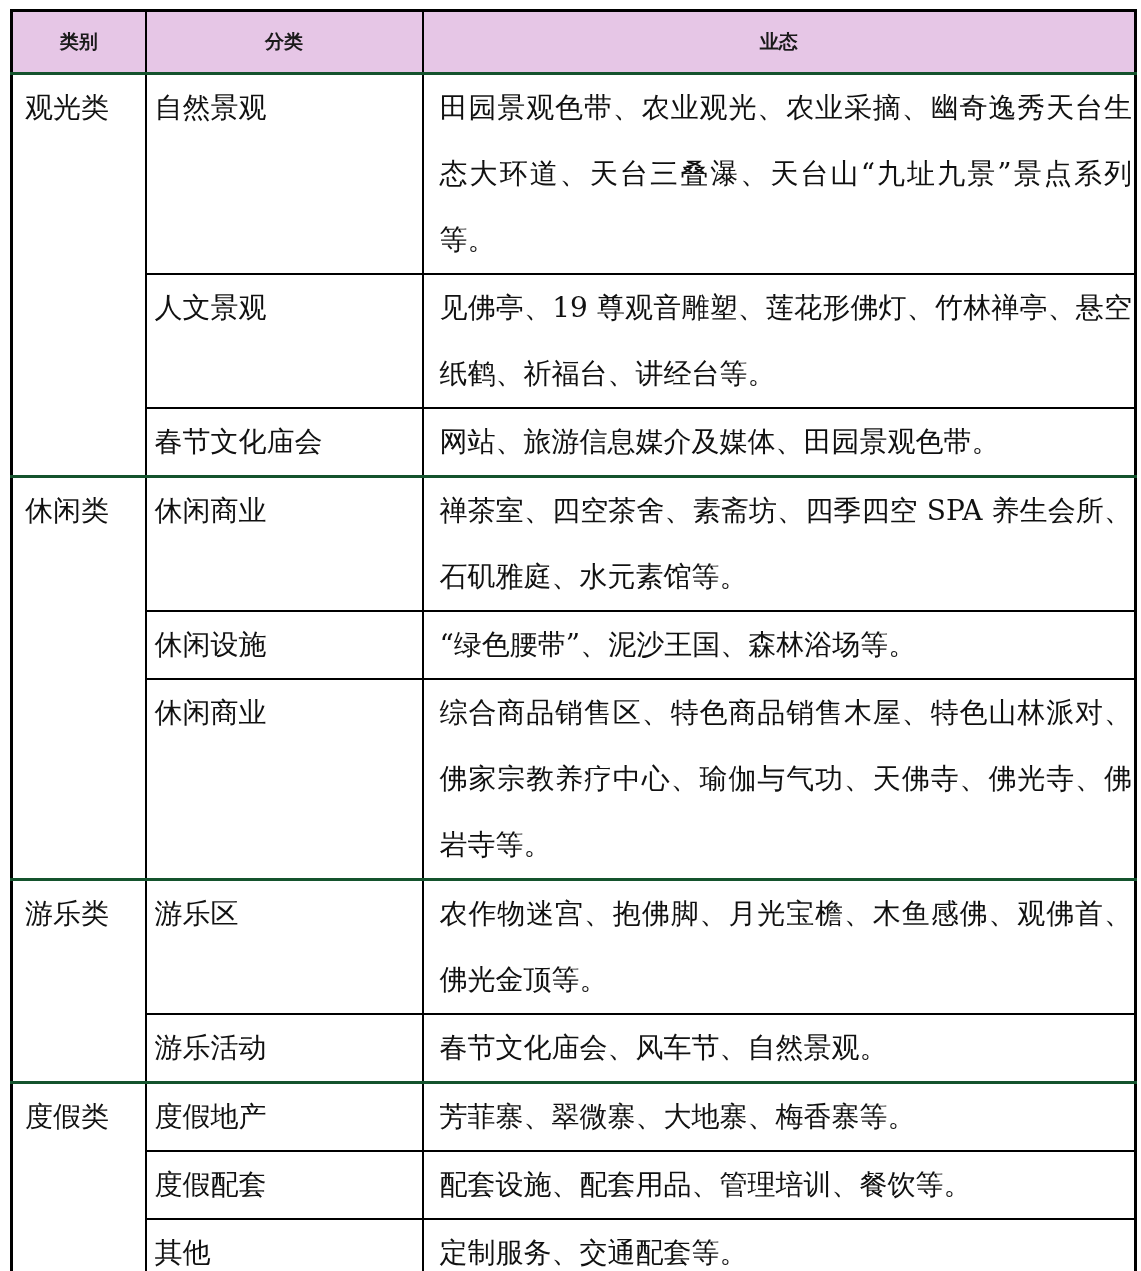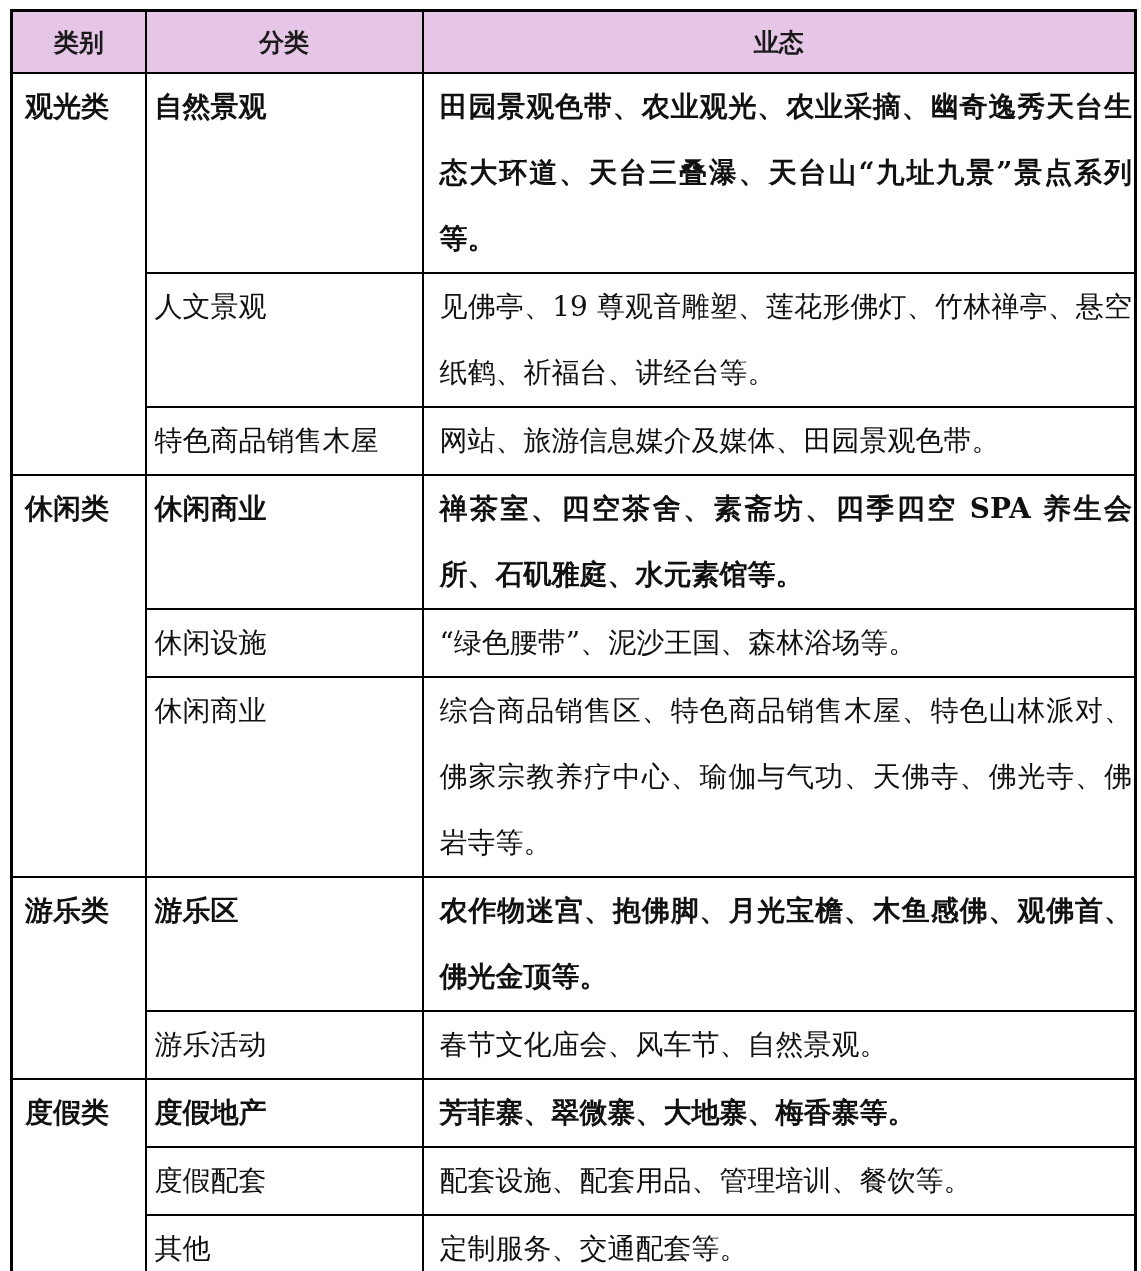--- a/index.html
+++ b/index.html
@@ -29,26 +29,26 @@
     th, td {
       border: 2px solid #000;
       vertical-align: top;
       padding: 0;
     }
     th {
       background: #e6c6e6;
       height: 60px;
       font-family: "DejaVu Sans", "Liberation Sans", sans-serif;
       font-weight: bold;
-      font-size: 25px;
+      font-size: 19px;
       text-align: center;
       vertical-align: middle;
       color: #1a1a1a;
     }
-    tr.grp-start td { border-top: 1px solid #14532d; font-weight: bold; }
+    tr.grp-start td { border-top: 3px solid #14532d; }
     td {
       font-size: 28px;
       line-height: 66px;
     }
     td .cell {
       padding: 0 6px 0 14px;
     }
     td.col-cat .cell { padding-left: 12px; }
     td.col-sub .cell { padding-left: 8px; white-space: nowrap; }
     td.col-biz .cell {
@@ -90,21 +90,21 @@
     <tr>
       <td class="col-sub">
           <div class="cell">人文景观</div>
         </td>
       <td class="col-biz">
           <div class="cell">见佛亭、19 尊观音雕塑、莲花形佛灯、竹林禅亭、悬空纸鹤、祈福台、讲经台等。</div>
         </td>
     </tr>
     <tr>
       <td class="col-sub">
-          <div class="cell">特色商品销售木屋</div>
+          <div class="cell">春节文化庙会</div>
         </td>
       <td class="col-biz">
           <div class="cell">网站、旅游信息媒介及媒体、田园景观色带。</div>
         </td>
     </tr>
 
     <tr class="grp-start">
       <td class="col-cat" rowspan="3">
           <div class="cell">休闲类</div>
         </td>

